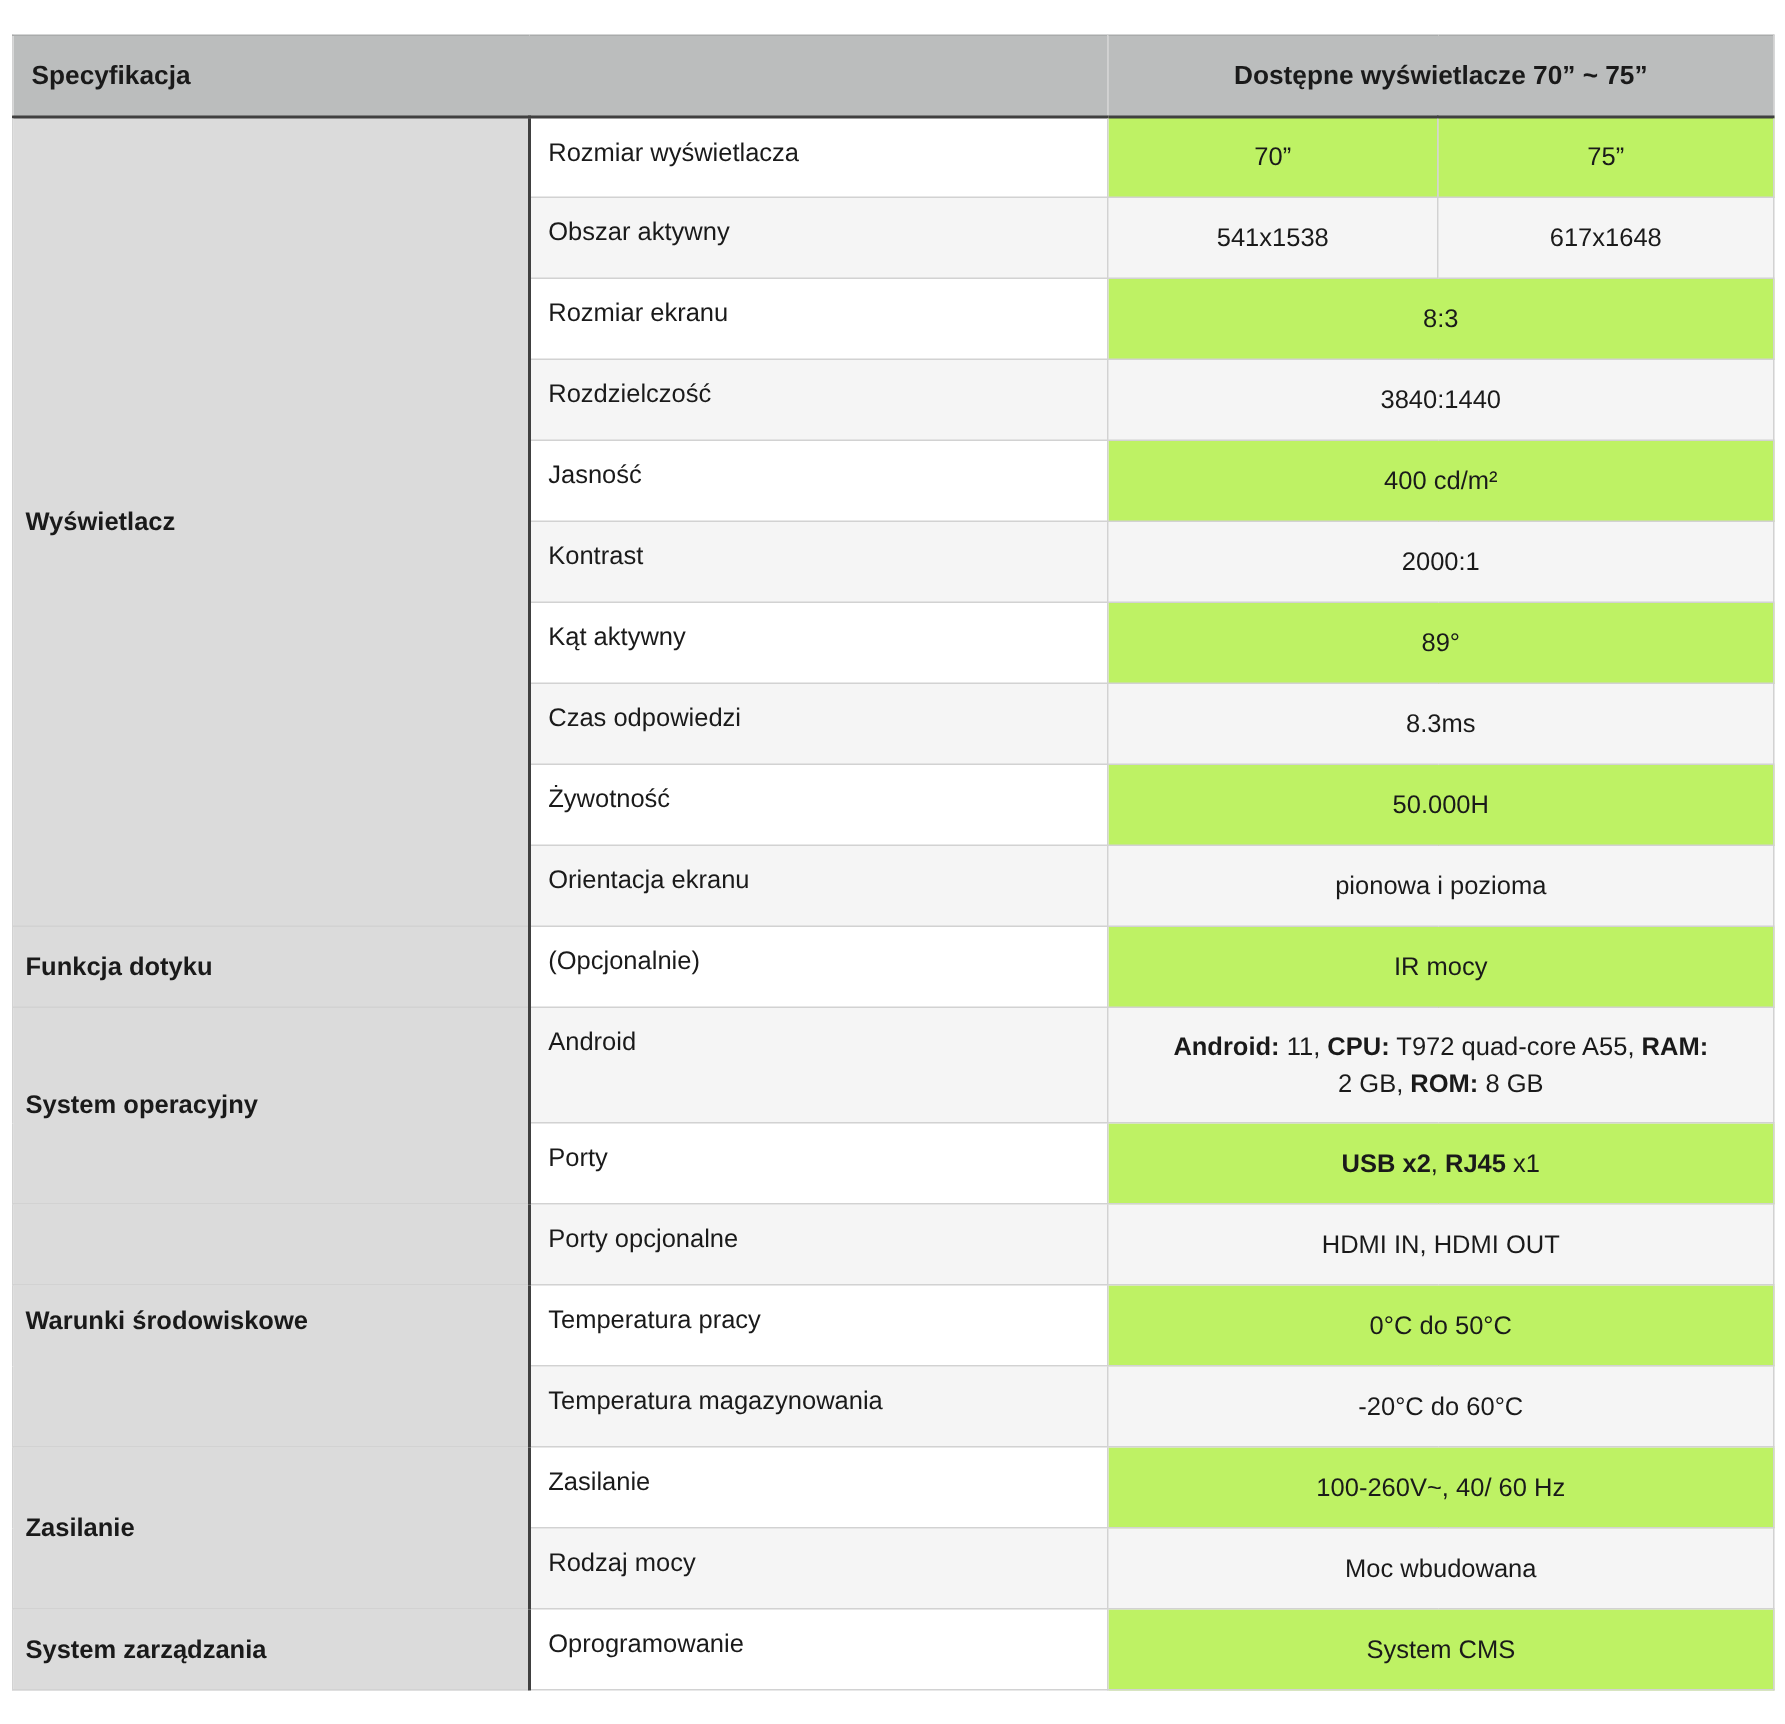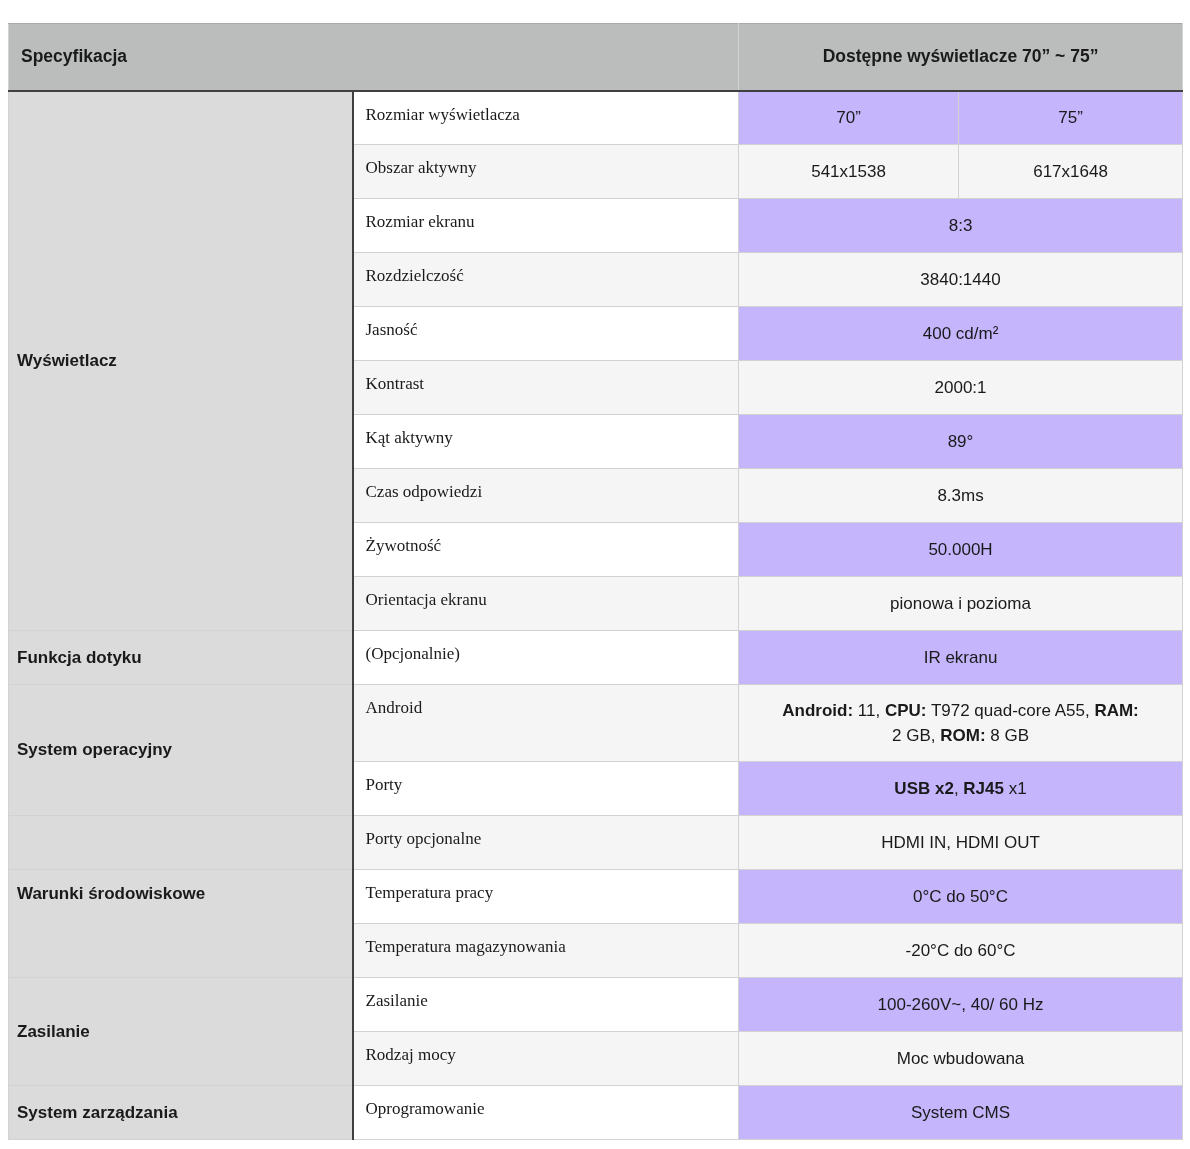--- a/index.html
+++ b/index.html
@@ -28,21 +28,21 @@
   col.c-val2{width:224px;}
 
   th,td{
     border:1px solid var(--light-border);
     box-sizing:border-box;
     font-size:17px;
     font-weight:normal;
   }
   tr{height:54px;}
   tr.tall{height:77px;}
-  thead tr{height:67px;}
+  thead tr{height:54px;}
 
   thead th{
     background:var(--header-bg);
     font-weight:bold;
     font-size:17.5px;
     border-top:1px solid #a9abab;
     border-bottom:2px solid var(--dark-border);
   }
   th.h-left{
     text-align:left;
@@ -63,24 +63,23 @@
   td.cat.top{
     vertical-align:top;
     padding-top:14px;
   }
 
   td.spec{
     background:#ffffff;
     text-align:left;
     vertical-align:top;
     padding:13px 12px 0 12px;
-    font-family:Liberation Serif, serif;
   }
   td.val{
-    background:#c4b5fd;
+    background:#bef264;
     text-align:center;
     vertical-align:middle;
     padding:0 12px;
     line-height:25px;
   }
   tbody tr:nth-child(even) td.spec,
   tbody tr:nth-child(even) td.val{
     background:var(--row-alt-bg);
   }
   td.val b{font-weight:bold;}
@@ -141,21 +140,21 @@
       <td class="spec">Żywotność</td>
       <td class="val" colspan="2">50.000H</td>
     </tr>
     <tr>
       <td class="spec">Orientacja ekranu</td>
       <td class="val" colspan="2">pionowa i pozioma</td>
     </tr>
     <tr>
       <td class="cat">Funkcja dotyku</td>
       <td class="spec">(Opcjonalnie)</td>
-      <td class="val" colspan="2">IR ekranu</td>
+      <td class="val" colspan="2">IR mocy</td>
     </tr>
     <tr class="tall">
       <td class="cat" rowspan="2">System operacyjny</td>
       <td class="spec">Android</td>
       <td class="val" colspan="2"><b>Android:</b><span> 11, </span><b>CPU:</b><span> T972 quad-core A55, </span><b>RAM:</b><br><span>2 GB, </span><b>ROM:</b><span> 8 GB</span></td>
     </tr>
     <tr>
       <td class="spec">Porty</td>
       <td class="val" colspan="2"><b>USB x2</b><span>, </span><b>RJ45</b><span> x1</span></td>
     </tr>

